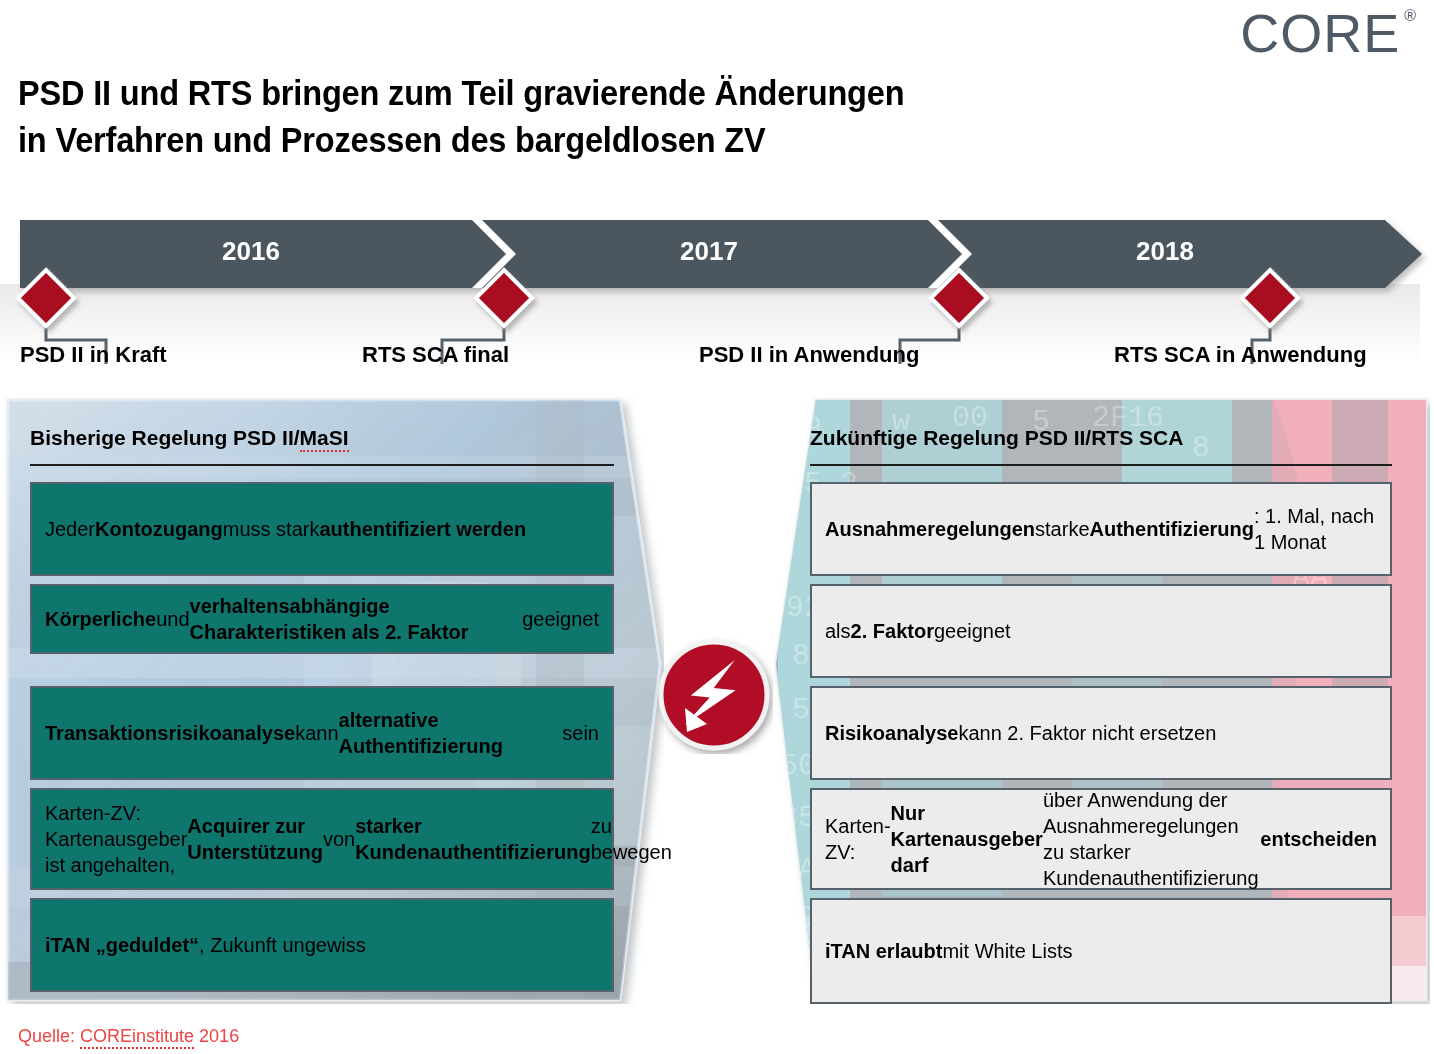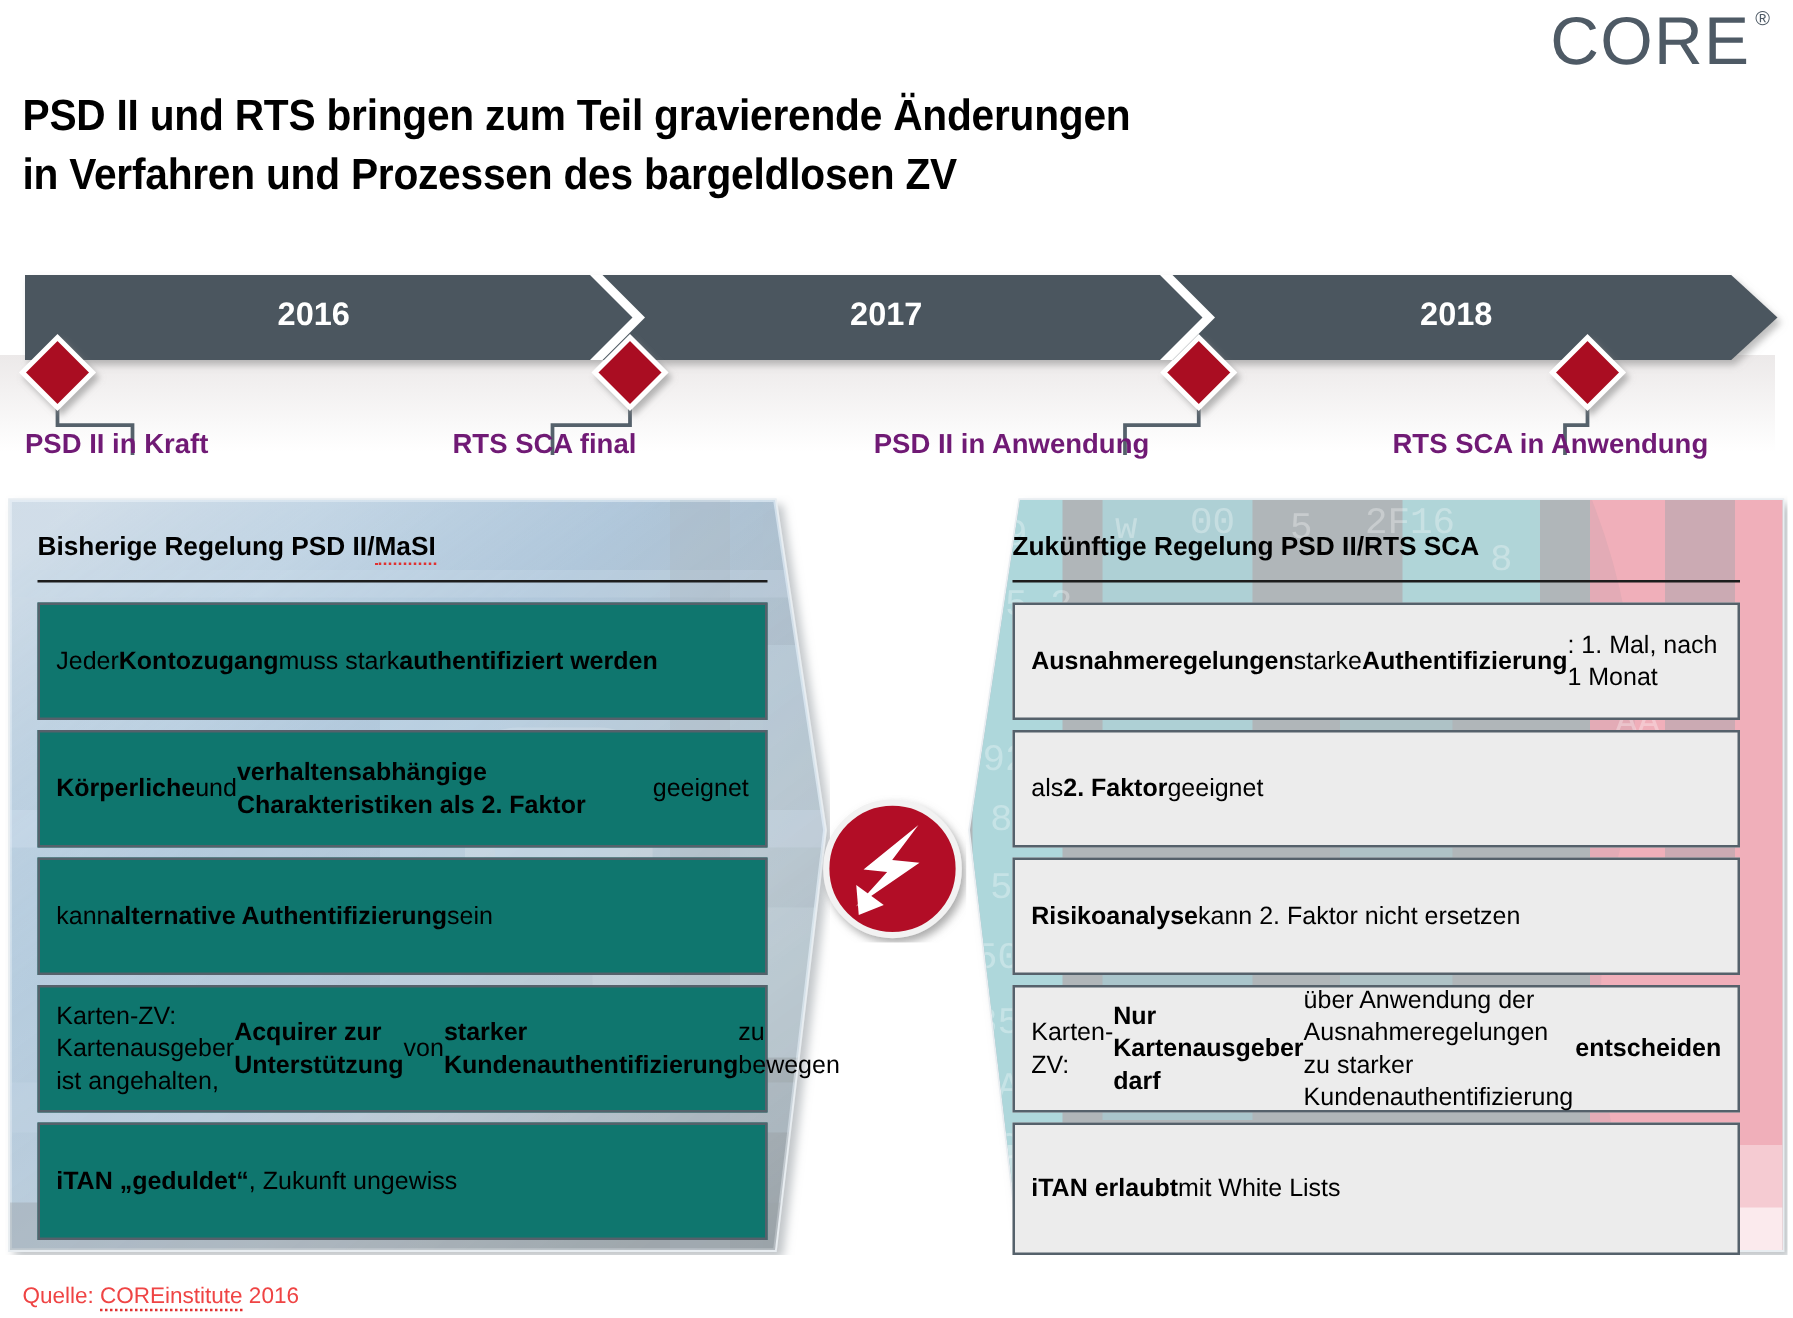--- a/index.html
+++ b/index.html
@@ -37,21 +37,21 @@
 
   
   #timeline{position:absolute;left:0;top:214px;width:1434px;height:160px;}
   #timeline svg{position:absolute;left:0;top:0;}
   .year-label{
     position:absolute;top:236px;
     font-weight:bold;font-size:26px;color:#ffffff;text-align:center;
   }
   .milestone-label{
     position:absolute;
-    font-weight:bold;font-size:22px;color:#701a75;white-space:nowrap;
+    font-weight:bold;font-size:22px;color:#000000;white-space:nowrap;
   }
 
   
   #panels{position:absolute;left:0;top:396px;width:1434px;height:608px;}
 
   .panel{position:absolute;top:0;height:608px;}
   #panel-left{left:4px;width:660px;}
   #panel-right{left:772px;width:658px;}
 
   .panel-shape{position:absolute;inset:0;}
@@ -206,22 +206,22 @@
             <rect x="532" y="0" width="48" height="608" fill="#a9b4bd" opacity="0.35"></rect>
           </g>
         </svg>
       </div>
 
       <div class="panel-inner">
         <div class="panel-heading"><span>Bisherige Regelung PSD II/</span><span class="spell">MaSI</span></div>
         <div class="heading-rule"></div>
 
         <div class="item" style="top:86px;height:94px;">Jeder <b>Kontozugang</b> muss stark <b>authentifiziert werden</b></div>
-        <div class="item" style="top:188px;height:94px;"><b>Körperliche</b> und <b>verhaltensabhängige Charakteristiken als 2. Faktor</b> geeignet</div>
-        <div class="item" style="top:290px;height:94px;"> kann <b>alternative Authentifizierung</b> sein</div>
+        <div class="item" style="top:188px;height:70px;"><b>Körperliche</b> und <b>verhaltensabhängige Charakteristiken als 2. Faktor</b> geeignet</div>
+        <div class="item" style="top:290px;height:94px;"><b>Transaktionsrisikoanalyse</b> kann <b>alternative Authentifizierung</b> sein</div>
         <div class="item" style="top:392px;height:102px;">Karten-ZV: Kartenausgeber ist angehalten, <b>Acquirer zur Unterstützung</b> von <b>starker Kundenauthentifizierung</b> zu bewegen</div>
         <div class="item" style="top:502px;height:94px;"><b>iTAN „geduldet“</b>, Zukunft ungewiss</div>
       </div>
     </div>
 
     <div class="panel" id="panel-right">
       <div class="panel-shape">
         <svg width="658" height="608" viewBox="0 0 658 608">
           <defs>
             <filter id="prs" x="-8%" y="-5%" width="122%" height="115%">

